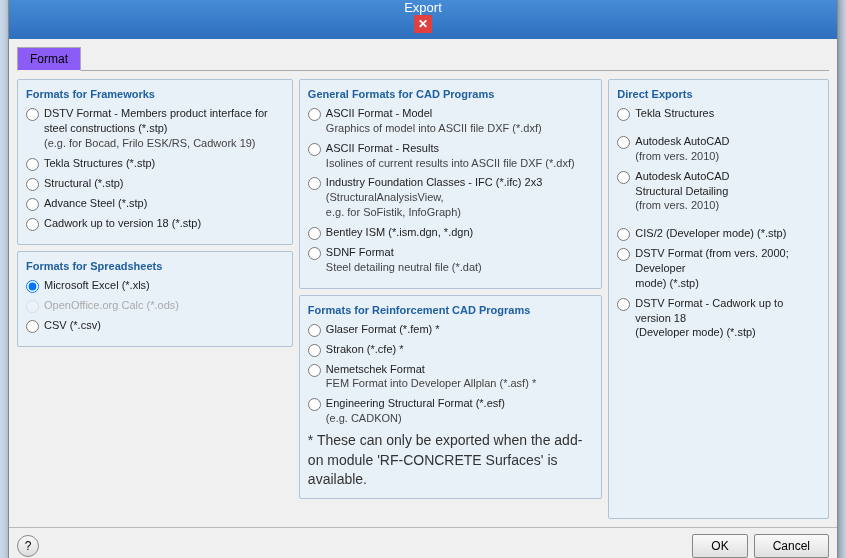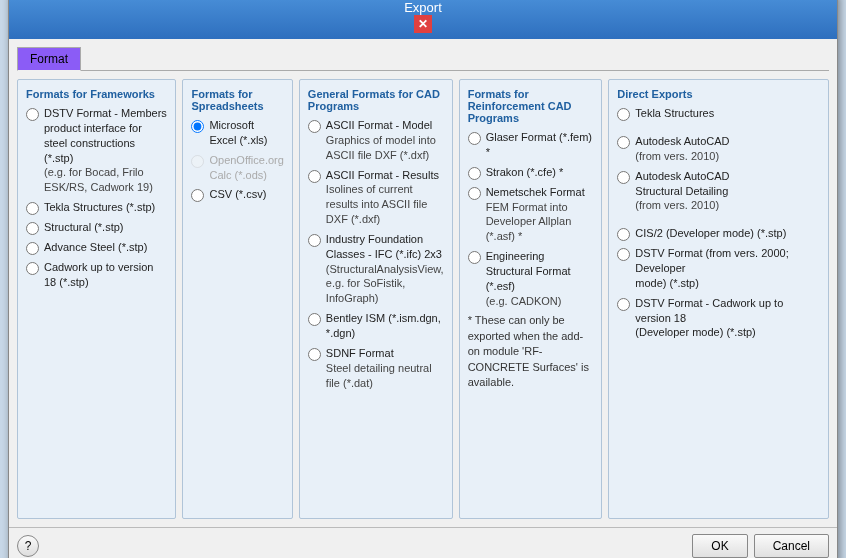--- a/index.html
+++ b/index.html
@@ -65,21 +65,21 @@
       border-bottom: 1px solid #f0f0f0;
       margin-bottom: -1px;
     }
     .content-area {
       display: flex;
       gap: 6px;
       height: 440px;
     }
     .column {
       display: flex;
-      flex-direction: row;
+      flex-direction: column;
       gap: 6px;
     }
     .col-left { flex: 1; }
     .col-mid { flex: 1.1; }
     .col-right { flex: 0.8; border-radius: 27px; }
     .section {
       border: 1px solid #b0c4d8;
       background: #e8f0f8;
       padding: 8px;
       border-radius: 2px;
@@ -102,21 +102,21 @@
     }
     .radio-label {
       font-size: 11px;
       line-height: 1.35;
       color: #222;
     }
     .radio-label .sub {
       color: #444;
     }
     .note {
-      font-size: 11px;
+      font-size: 14px;
       color: #333;
       margin-top: 4px;
       line-height: 1.4;
     }
     .dialog-footer {
       display: flex;
       align-items: center;
       justify-content: space-between;
       padding: 6px 8px;
       border-top: 1px solid #bbb;

